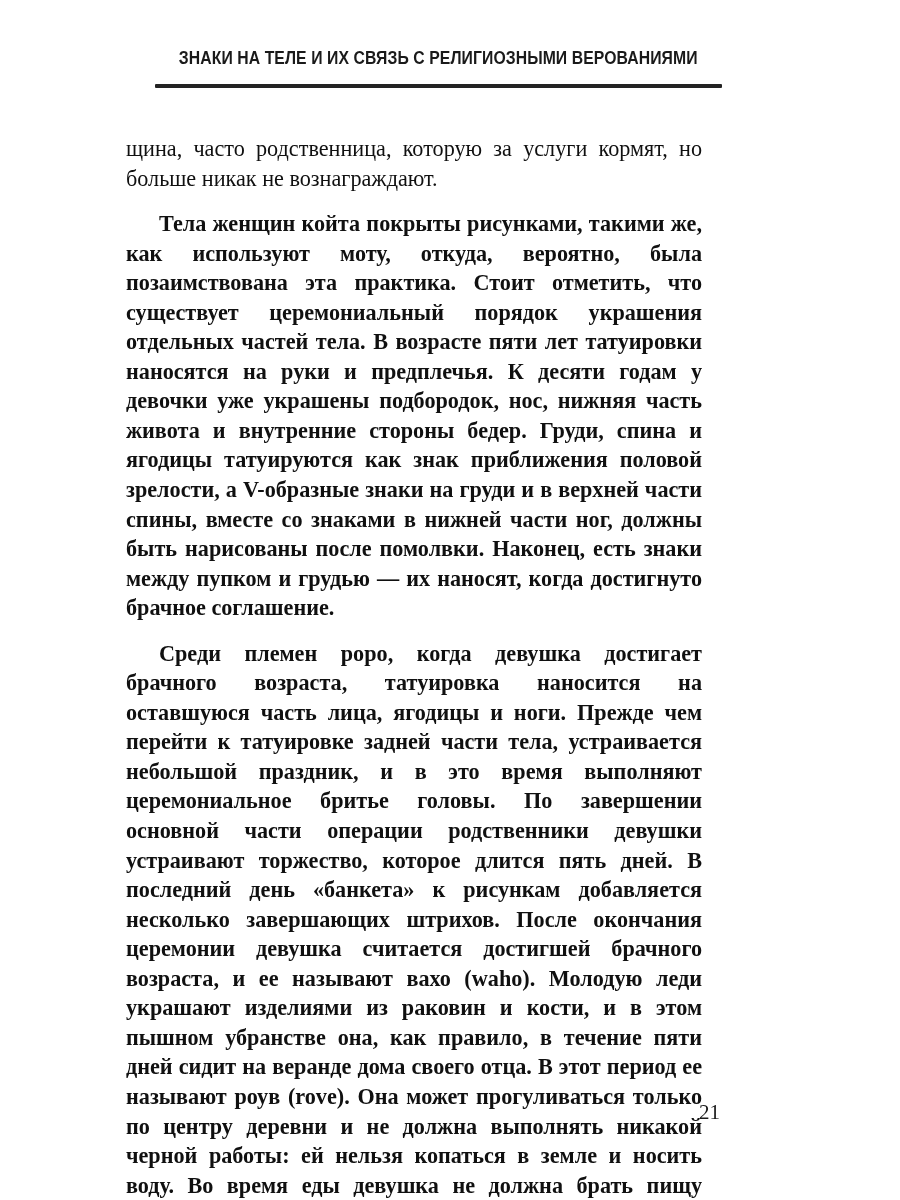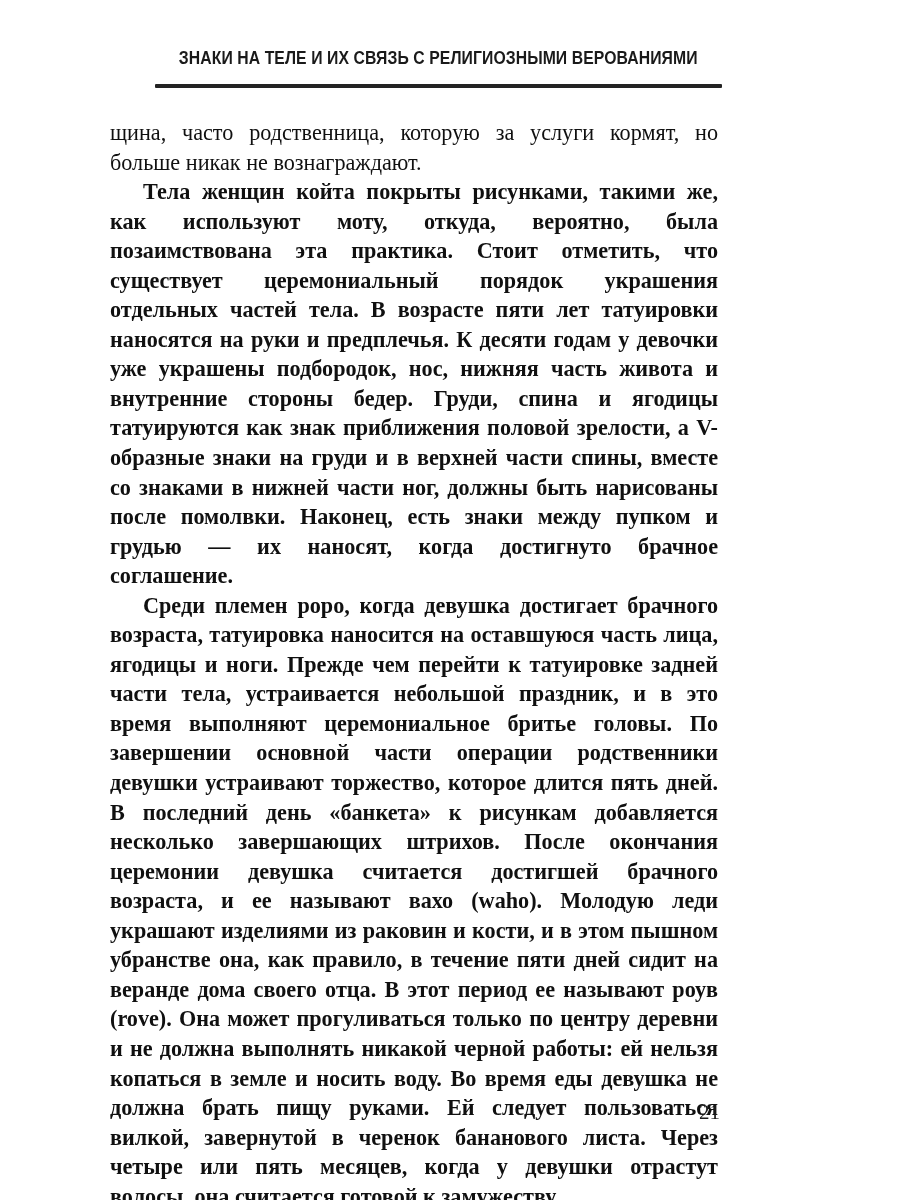--- a/index.html
+++ b/index.html
@@ -47,21 +47,21 @@
   }
 
   
   .textblock {
     position: absolute;
     left: 110px;
     top: 118px;
     width: 608px;
   }
   .para {
-    margin: 0;
+    margin: 16px;
     text-align: justify;
     text-justify: inter-word;
     font-size: 22.2px;
     line-height: 29.55px;
     color: #101010;
     hyphens: none;
   }
   .para.indent {
     text-indent: 33px;
     font-weight: bold;

